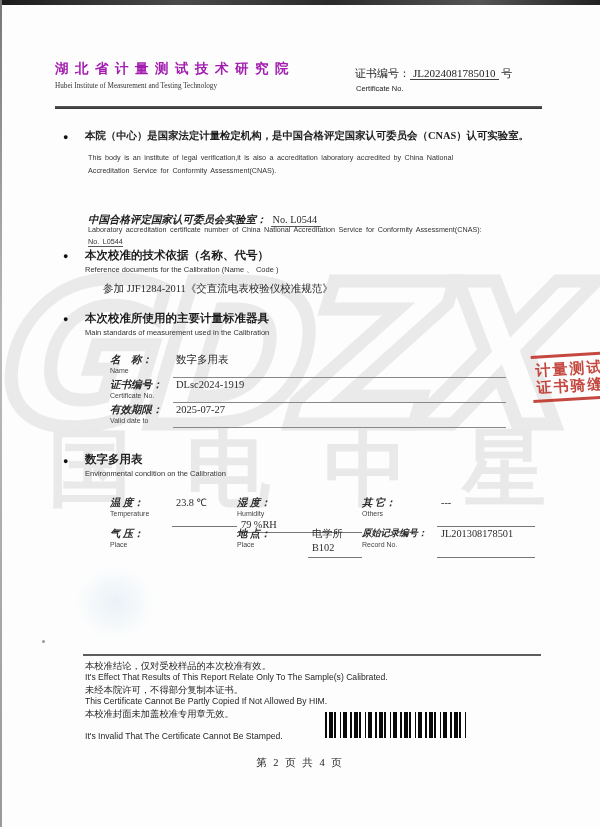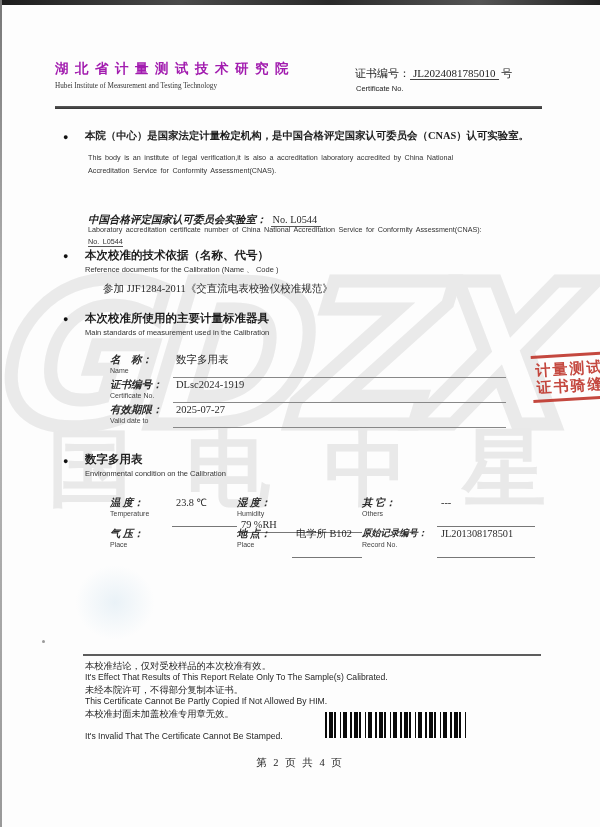--- a/index.html
+++ b/index.html
@@ -172,21 +172,21 @@
       <span class="e-en">Others</span>
     </div>
     <div class="e-line">---</div>
   </div>
   <div class="e-cell z1" style="left:110px;top:527px;width:127px;">
     <div class="e-lblbox" style="width:62px;">
       <span class="e-lbl">气 压：</span>
       <span class="e-en">Place</span>
     </div>
   </div>
-  <div class="e-cell z1" style="left:237px;top:527px;width:125px;">
+  <div class="e-cell z1" style="left:237px;top:527px;width:125px;gap:16px;">
     <div class="e-lblbox" style="width:55px;">
       <span class="e-lbl">地 点：</span>
       <span class="e-en">Place</span>
     </div>
     <div class="e-line">电学所 B102</div>
   </div>
   <div class="e-cell z1" style="left:362px;top:527px;width:173px;">
     <div class="e-lblbox" style="width:75px;">
       <span class="e-lbl" style="font-size:9.3px;">原始记录编号：</span>
       <span class="e-en">Record No.</span>

